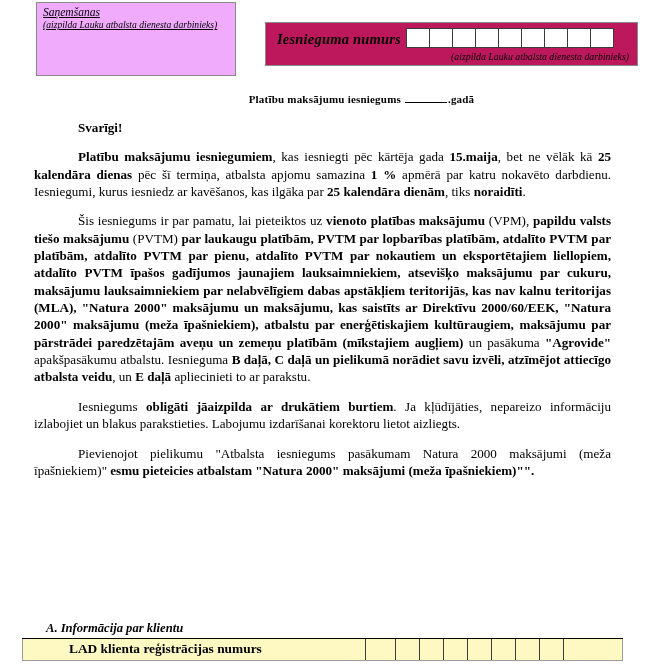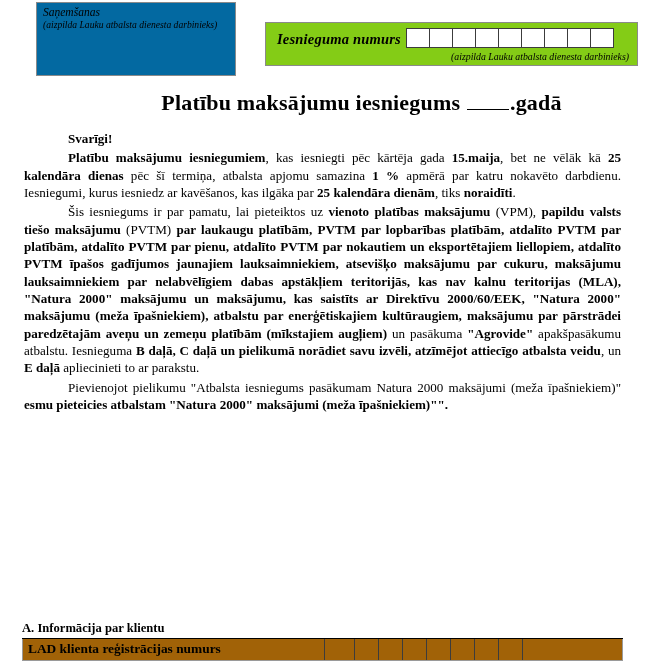--- a/index.html
+++ b/index.html
@@ -21,48 +21,49 @@
     position: relative;
     height: 80px;
   }
 
   .receipt-box {
     position: absolute;
     left: 36px;
     top: 2px;
     width: 200px;
     height: 74px;
-    background: #0369a1;
+    background: #f0abfc;
     border: 1px solid #8a8a8a;
     box-sizing: border-box;
     padding: 3px 5px 0 6px;
     font-style: italic;
     font-size: 11.5px;
     line-height: 13.2px;
+    text-decoration: underline;
   }
   .receipt-line { white-space: nowrap; }
   .receipt-line .fill-rule {
     display: inline-block;
     width: 106px;
     border-bottom: 1px solid #000;
     height: 9px;
     vertical-align: baseline;
   }
   .receipt-small {
     font-size: 9.6px;
     line-height: 11.2px;
   }
 
   .number-box {
     position: absolute;
     left: 265px;
     top: 22px;
     width: 373px;
     height: 44px;
-    background: #84cc16;
+    background: #be185d;
     border: 1px solid #8a8a8a;
     box-sizing: border-box;
   }
   .number-box-label {
     position: absolute;
     left: 11px;
     top: 8px;
     font-weight: bold;
     font-style: italic;
     font-size: 14.5px;
@@ -88,21 +89,21 @@
     bottom: 3px;
     font-style: italic;
     font-size: 9.8px;
     white-space: nowrap;
   }
 
   
   .doc-title {
     text-align: center;
     font-weight: bold;
-    font-size: 22px;
+    font-size: 11px;
     margin: 10px 0 0 0;
     padding-left: 78px;
     letter-spacing: 0.2px;
   }
   .blank-rule {
     display: inline-block;
     width: 42px;
     border-bottom: 1.6px solid #000;
     height: 12px;
     vertical-align: baseline;
@@ -111,49 +112,52 @@
 
   
   .body-text {
     margin: 14px 22px 0 22px;
     font-size: 13.1px;
     line-height: 17.35px;
     text-align: justify;
     text-justify: inter-word;
   }
   .body-text p {
-    margin: 2px;
+    margin: 12px;
     text-indent: 44px;
   }
   .b { font-weight: bold; }
 
   
   .section-a {
     position: absolute;
     left: 22px;
     top: 621px;
     width: 601px;
   }
   .section-a-title {
+    font-style: italic;
     font-weight: bold;
     font-size: 12.6px;
     padding-bottom: 2px;
+    margin-left: 24px;
   }
   .section-a-divider {
     border-top: 1px solid #000;
     width: 601px;
   }
   .client-row {
     display: flex;
     align-items: stretch;
     border: 1px solid #9a9a9a;
     border-top: none;
-    background: #a16207;
+    background: #fef9c3;
     height: 22px;
     box-sizing: border-box;
+    padding-left: 41px;
   }
   .client-row-label {
     flex: 0 0 302px;
     border-right: 1px solid #3c3c3c;
     font-weight: bold;
     font-size: 13.4px;
     line-height: 20px;
     padding-left: 5px;
     box-sizing: border-box;
     white-space: nowrap;
@@ -202,20 +206,21 @@
 <div class="body-text">
 
   <p class="b">Svarīgi!</p>
 
 
   <p><span class="b">Platību maksājumu iesniegumiem</span><span>, kas iesniegti pēc kārtēja gada </span><span class="b">15.maija</span><span>, bet ne vēlāk kā </span><span class="b">25 kalendāra dienas</span><span> pēc šī termiņa, atbalsta apjomu samazina </span><span class="b">1 %</span><span> apmērā par katru nokavēto darbdienu. Iesniegumi, kurus iesniedz ar kavēšanos, kas ilgāka par </span><span class="b">25 kalendāra dienām</span><span>, tiks </span><span class="b">noraidīti</span><span>.</span></p>
 
   <p><span>Šis iesniegums ir par pamatu, lai pieteiktos uz </span><span class="b">vienoto platības maksājumu</span><span> (VPM), </span><span class="b">papildu valsts tiešo maksājumu</span><span> (PVTM) </span><span class="b">par laukaugu platībām, PVTM par lopbarības platībām, atdalīto PVTM par platībām, atdalīto PVTM par pienu, atdalīto PVTM par nokautiem un eksportētajiem liellopiem, atdalīto PVTM īpašos gadījumos jaunajiem lauksaimniekiem, atsevišķo maksājumu par cukuru, maksājumu lauksaimniekiem par nelabvēlīgiem dabas apstākļiem teritorijās, kas nav kalnu teritorijas (MLA), "Natura 2000" maksājumu un maksājumu, kas saistīts ar Direktīvu 2000/60/EEK, "Natura 2000" maksājumu (meža īpašniekiem), atbalstu par enerģētiskajiem kultūraugiem, maksājumu par pārstrādei paredzētajām aveņu un zemeņu platībām (mīkstajiem augļiem)</span><span> un pasākuma </span><span class="b">"Agrovide"</span><span> apakšpasākumu atbalstu. Iesnieguma </span><span class="b">B daļā, C daļā un pielikumā norādiet savu izvēli, atzīmējot attiecīgo atbalsta veidu</span><span>, un </span><span class="b">E daļā</span><span> apliecinieti to ar parakstu.</span></p>
 
 
+  <p><span>Iesniegums </span><span class="b">obligāti jāaizpilda ar drukātiem burtiem</span><span>. Ja kļūdījāties, nepareizo informāciju izlabojiet un blakus parakstieties. Labojumu izdarīšanai korektoru lietot aizliegts.</span></p>
 
   <p><span>Pievienojot pielikumu "Atbalsta iesniegums pasākumam Natura 2000 maksājumi (meža īpašniekiem)" </span><span class="b">esmu pieteicies atbalstam "Natura 2000" maksājumi (meža īpašniekiem)""</span><span class="b">.</span></p>
 
 </div>
 
 <div class="section-a">
   <div class="section-a-title">A. Informācija par klientu</div>
   <div class="section-a-divider"></div>
   <div class="client-row">
     <div class="client-row-label">LAD klienta reģistrācijas numurs</div>

